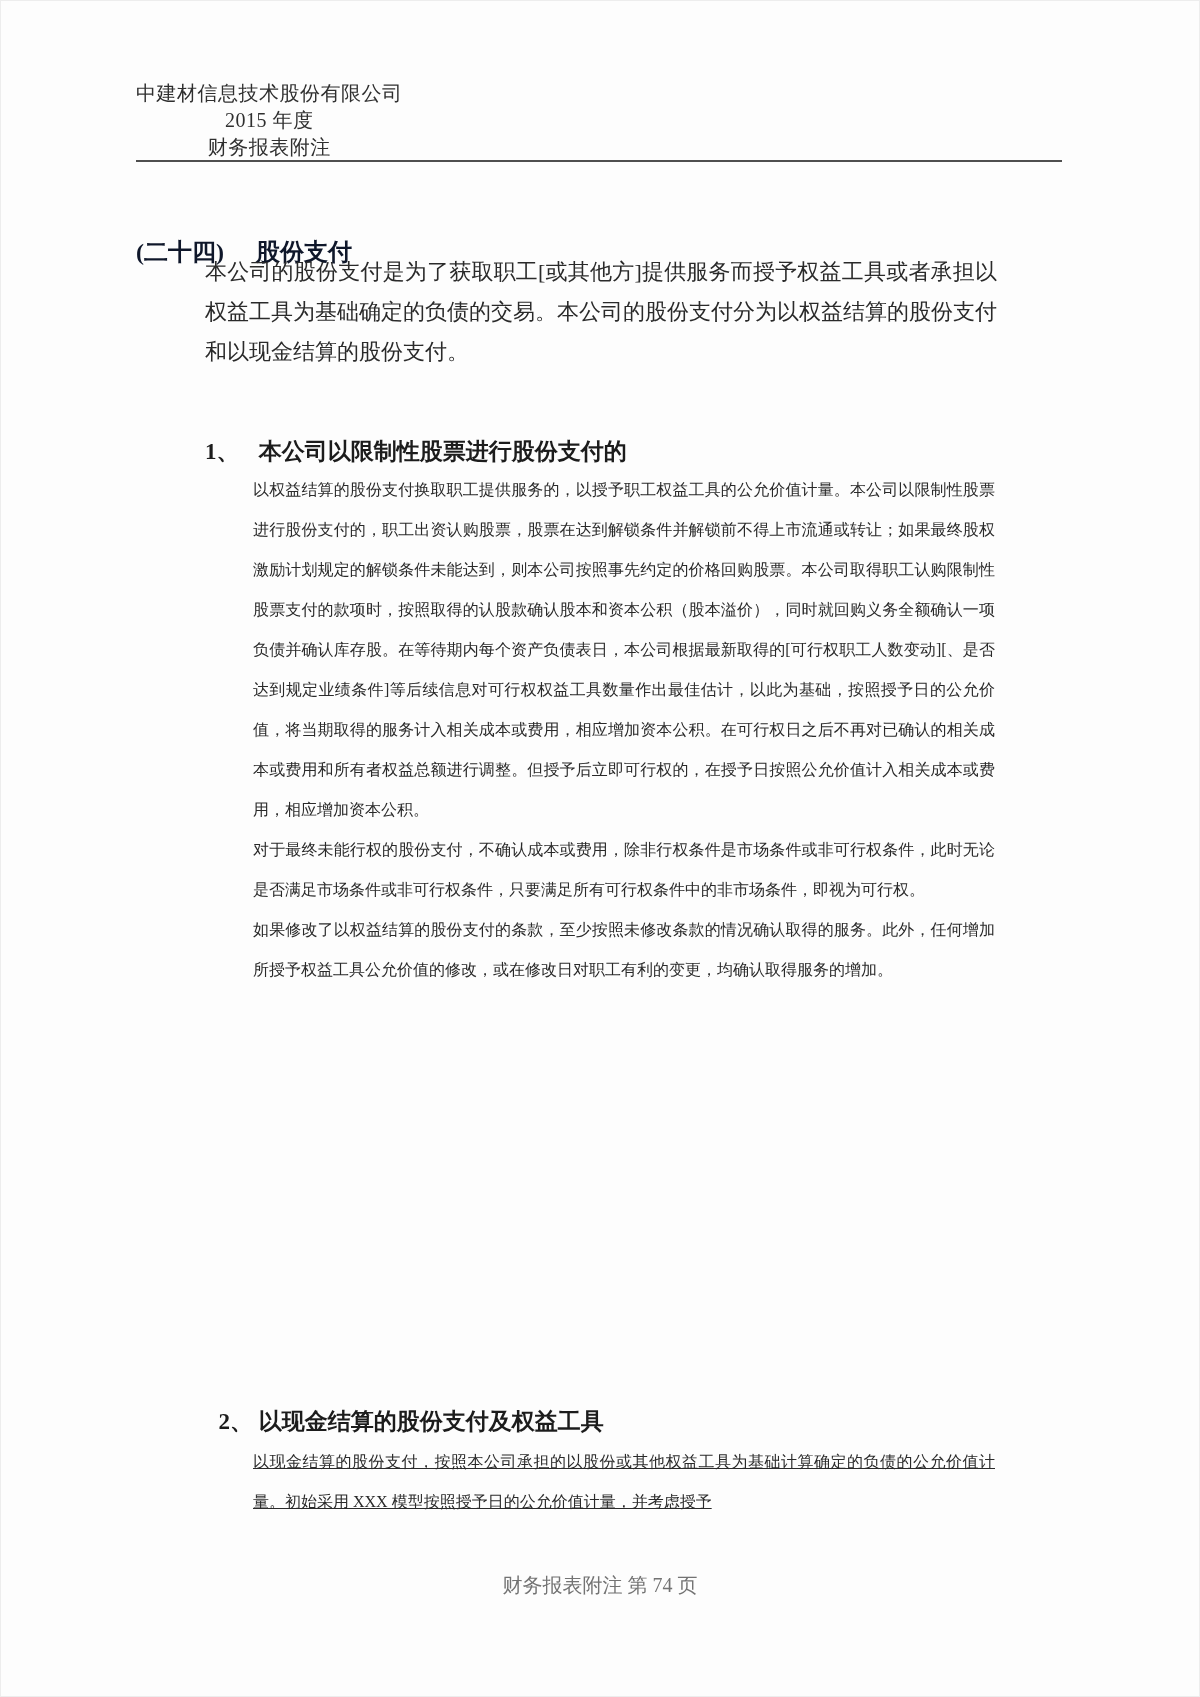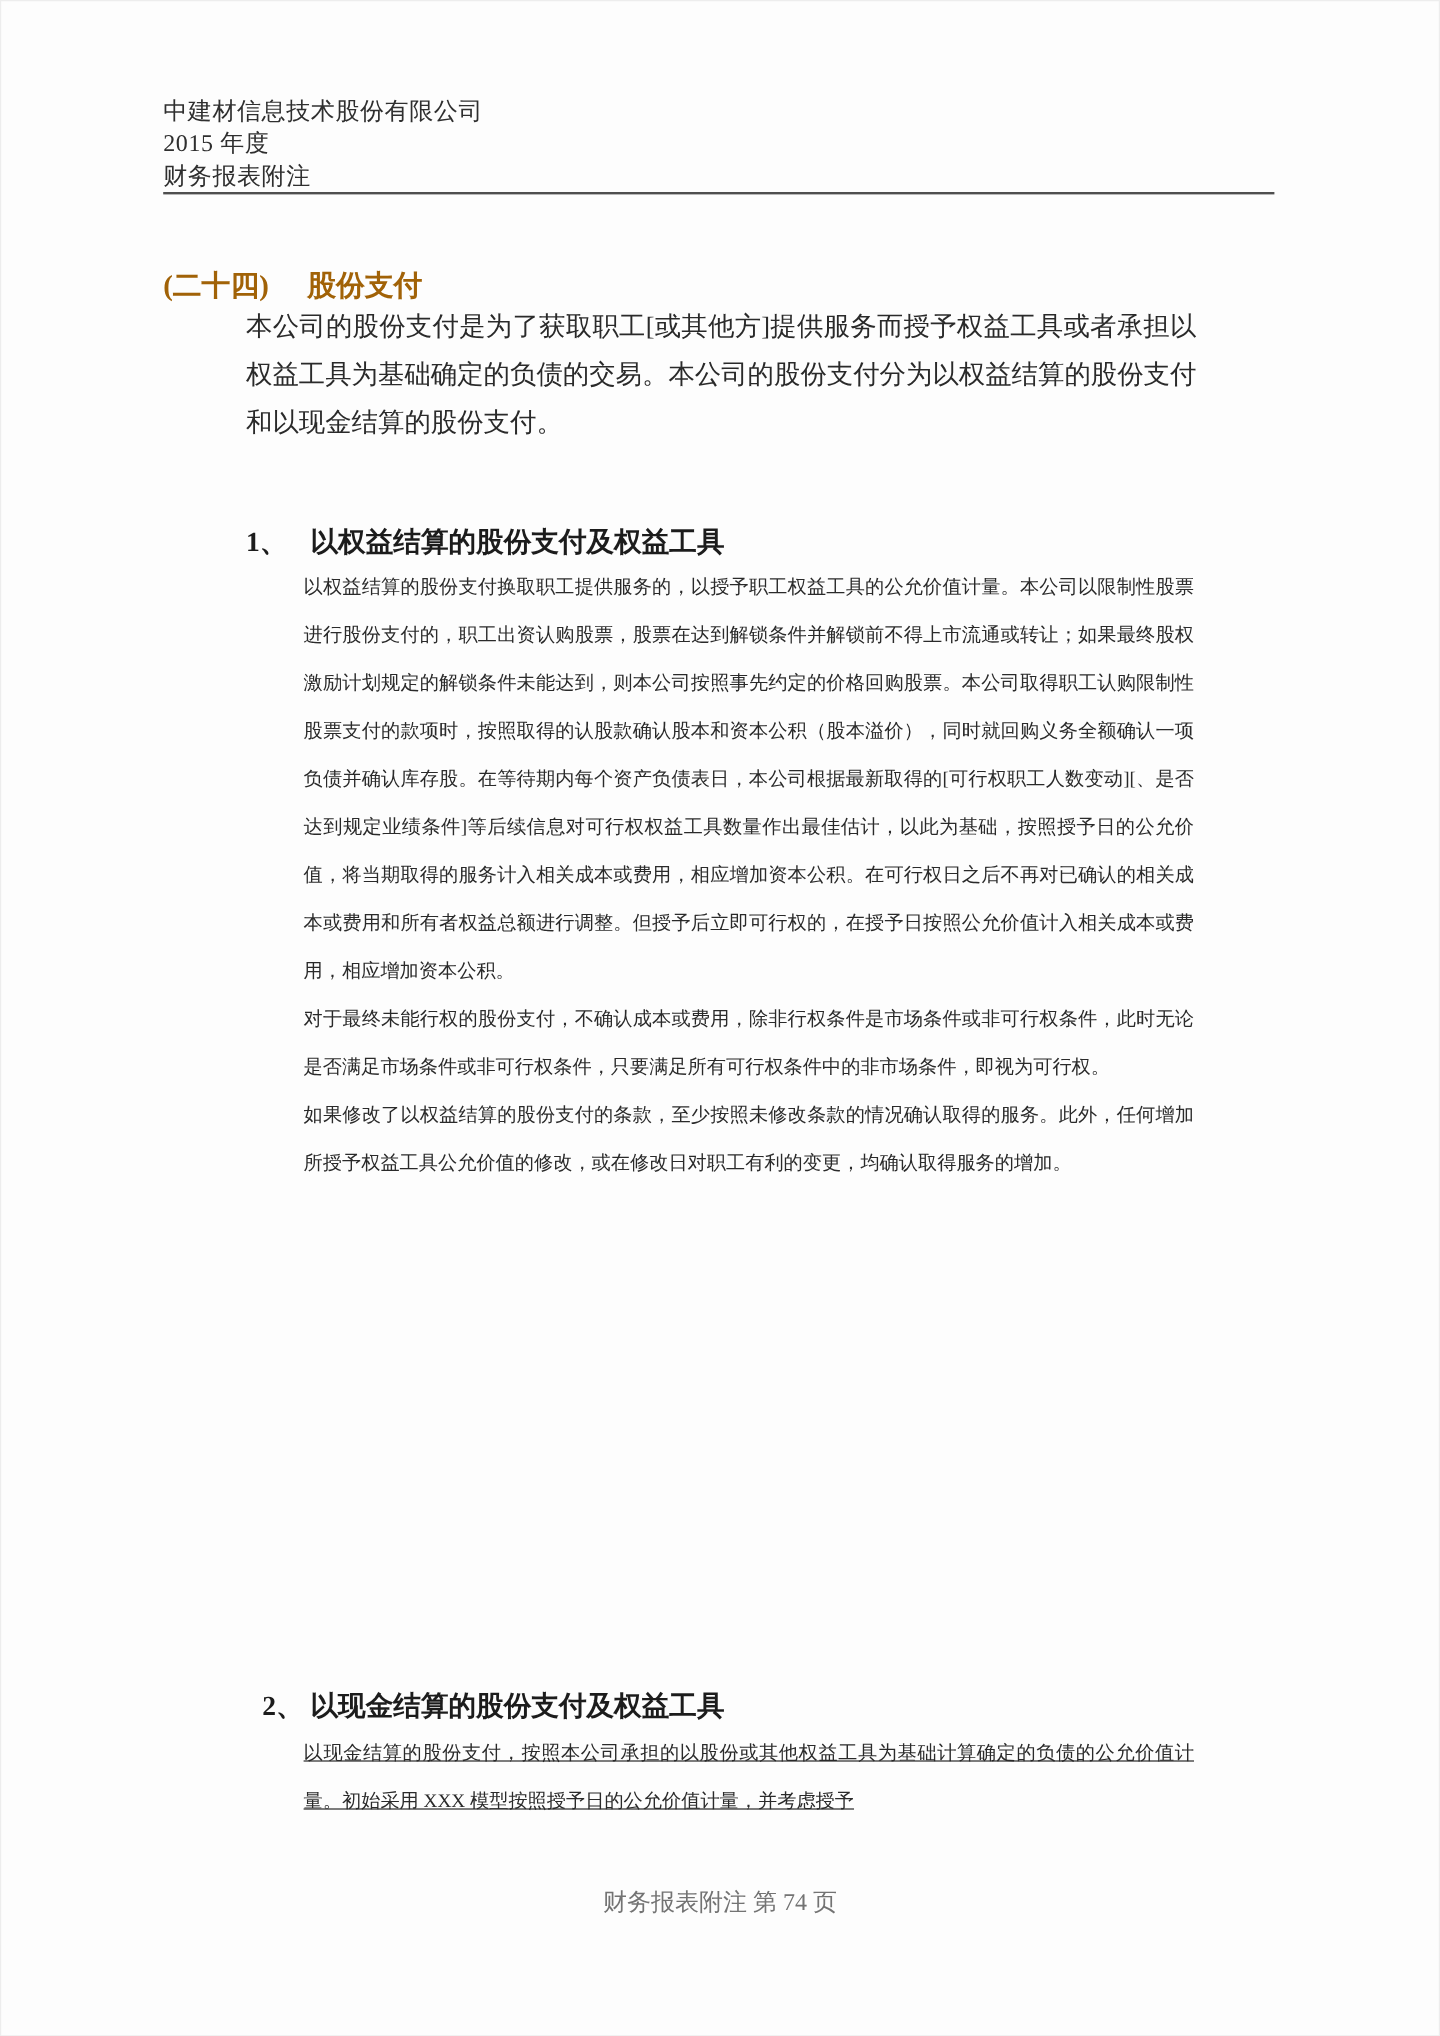--- a/index.html
+++ b/index.html
@@ -19,36 +19,37 @@
     overflow: hidden;
   }
   .doc-header {
     position: absolute;
     left: 136px;
     top: 80px;
     font-size: 20px;
     line-height: 27px;
     color: #2f2f2f;
     letter-spacing: 0.5px;
+    text-align: center;
   }
   .header-rule {
     position: absolute;
     left: 136px;
     top: 160px;
     width: 926px;
     height: 2px;
     background: #4f4f4f;
   }
   .section-heading {
     position: absolute;
     left: 136px;
-    top: 222px;
+    top: 236px;
     font-size: 24px;
     font-weight: bold;
-    color: #a16207;
+    color: #0f172a;
   }
   .sec-num {
     display: inline-block;
     width: 114px;
   }
   .intro {
     position: absolute;
     left: 205px;
     top: 252px;
     width: 792px;
@@ -106,21 +107,21 @@
 
   <div class="section-heading">
     <span class="sec-num">(二十四)</span>
     <span class="sec-title">股份支付</span>
   </div>
 
   <p class="intro">本公司的股份支付是为了获取职工[或其他方]提供服务而授予权益工具或者承担以权益工具为基础确定的负债的交易。本公司的股份支付分为以权益结算的股份支付和以现金结算的股份支付。</p>
 
   <div class="sub-head sub1-head">
     <span class="sub-num">1、</span>
-    <span class="sub-title">以权益结算的股份支付及权益工具</span>
+    <span class="sub-title">本公司以限制性股票进行股份支付的</span>
   </div>
 
   <div class="sub-body sub1-body">
     <p>以权益结算的股份支付换取职工提供服务的，以授予职工权益工具的公允价值计量。本公司以限制性股票进行股份支付的，职工出资认购股票，股票在达到解锁条件并解锁前不得上市流通或转让；如果最终股权激励计划规定的解锁条件未能达到，则本公司按照事先约定的价格回购股票。本公司取得职工认购限制性股票支付的款项时，按照取得的认股款确认股本和资本公积（股本溢价），同时就回购义务全额确认一项负债并确认库存股。在等待期内每个资产负债表日，本公司根据最新取得的[可行权职工人数变动][、是否达到规定业绩条件]等后续信息对可行权权益工具数量作出最佳估计，以此为基础，按照授予日的公允价值，将当期取得的服务计入相关成本或费用，相应增加资本公积。在可行权日之后不再对已确认的相关成本或费用和所有者权益总额进行调整。但授予后立即可行权的，在授予日按照公允价值计入相关成本或费用，相应增加资本公积。</p>
     <p>对于最终未能行权的股份支付，不确认成本或费用，除非行权条件是市场条件或非可行权条件，此时无论是否满足市场条件或非可行权条件，只要满足所有可行权条件中的非市场条件，即视为可行权。</p>
     <p>如果修改了以权益结算的股份支付的条款，至少按照未修改条款的情况确认取得的服务。此外，任何增加所授予权益工具公允价值的修改，或在修改日对职工有利的变更，均确认取得服务的增加。</p>
   </div>
 
   <div class="sub-head sub2-head">
     <span class="sub-num">2、</span>

